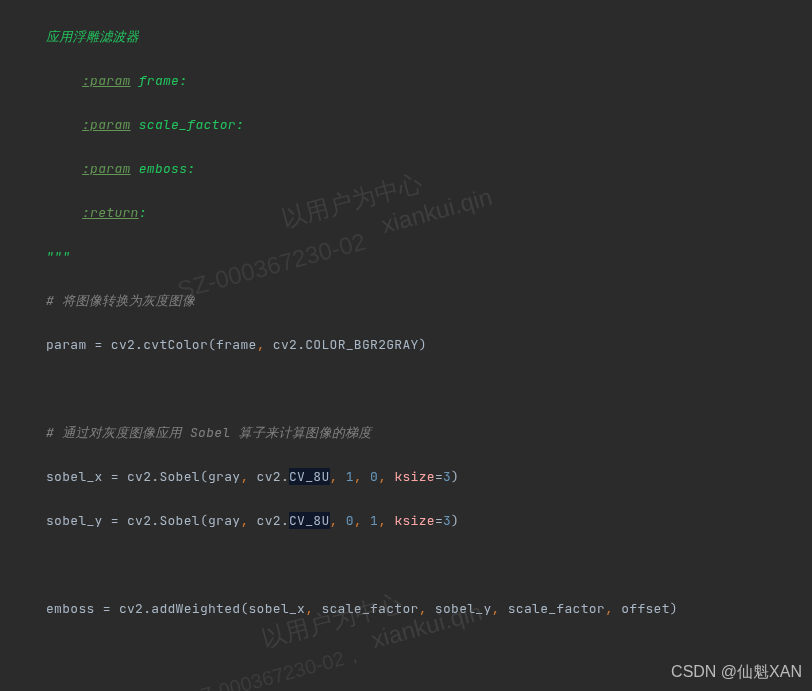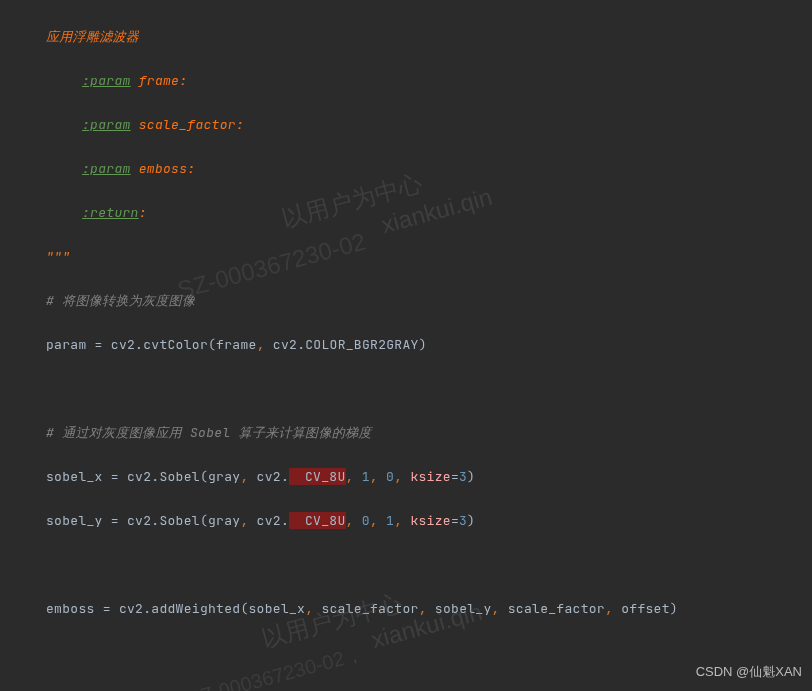--- a/index.html
+++ b/index.html
@@ -16,26 +16,26 @@
     }
     .editor {
       padding-left: 12px;
       padding-top: 4px;
       white-space: pre;
       letter-spacing: 0.3px;
     }
     .line { display: block; }
     .indent1 { padding-left: 34px; }
     .comment { color: #808080; font-style: italic; }
-    .docstring { color: #f97316; font-style: italic; }
+    .docstring { color: #22c55e; font-style: italic; }
     .param-tag { color: #629755; font-style: italic; text-decoration: underline; margin-left: 36px; }
     .number { color: #6897bb; }
     .kwarg { color: #fca5a5; }
     .comma { color: #cc7832; }
-    .hl { background: #7f1d1d; padding-left: 16px; }
+    .hl { background: #0f172a; }
     .watermark1 {
       position: absolute;
       color: rgba(120,120,120,0.25);
       font-size: 24px;
       transform: rotate(-15deg);
       pointer-events: none;
       font-family: sans-serif;
     }
     .watermark2 {
       position: absolute;
@@ -43,21 +43,21 @@
       font-size: 24px;
       transform: rotate(-15deg);
       pointer-events: none;
       font-family: sans-serif;
     }
     .csdn {
       position: absolute;
       bottom: 8px;
       right: 10px;
       color: #bbbbbb;
-      font-size: 13px;
+      font-size: 16px;
       font-family: sans-serif;
     }
   </style>
 </head>
 <body>
 
 <div class="editor">
 <span class="line indent1"><span class="docstring">应用浮雕滤波器</span></span>
 <span class="line indent1"><span class="param-tag">:param</span><span class="docstring"> </span><span class="docstring">frame:</span></span>
 <span class="line indent1"><span class="param-tag">:param</span><span class="docstring"> </span><span class="docstring">scale_factor:</span></span>

